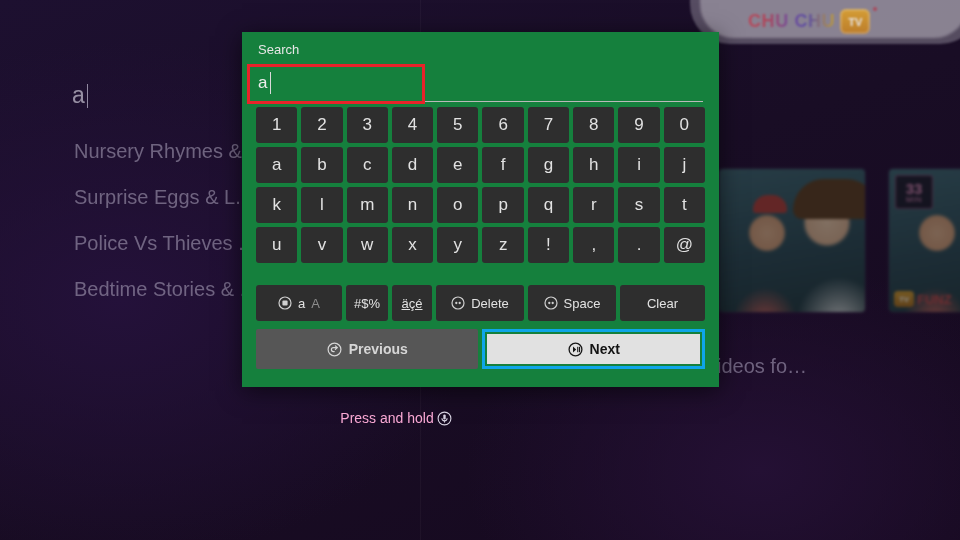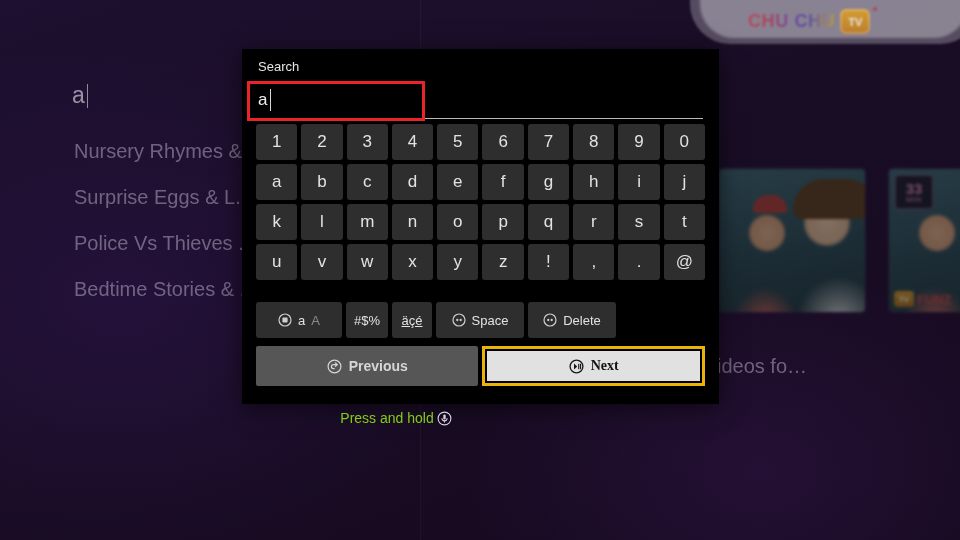--- a/index.html
+++ b/index.html
@@ -176,23 +176,23 @@
     left: 704px; top: 355px;
     font-size: 20px;
     color: rgba(176,168,194,0.55);
     filter: blur(0.7px);
     white-space: nowrap;
   }
 
   
   .kb-dialog {
     position: absolute;
-    left: 242px; top: 49px;
+    left: 242px; top: 32px;
     width: 477px; height: 355px;
-    background: #000000;
+    background: #15803d;
     box-shadow: 0 4px 22px rgba(0,0,0,0.55);
   }
 
   .kb-title {
     position: absolute;
     left: 16px; top: 10px;
     font-size: 13px;
     color: #e6e6e6;
   }
 
@@ -291,45 +291,44 @@
     font-size: 14px;
     font-weight: bold;
   }
   .nav-prev {
     flex: 1 1 50%;
     background: #565656;
     color: #d6d6d6;
   }
   .nav-next-wrap {
     flex: 1 1 50%;
-    border: 3px solid #eab308;
+    border: 3px solid #0ea5e9;
     display: flex;
     padding: 2px;
-    font-family: Liberation Serif, serif;
   }
   .nav-next {
     flex: 1;
     background: #e1e1e1;
     color: #131313;
     display: flex;
     align-items: center;
     justify-content: center;
     gap: 7px;
     font-size: 14px;
     font-weight: bold;
   }
 
   
   .hint {
     position: absolute;
     left: 0; top: 410px;
     width: 792px;
     text-align: center;
     font-size: 14px;
-    color: #84cc16;
+    color: #f9a8d4;
     display: flex;
     align-items: center;
     justify-content: center;
     gap: 3px;
   }
 
   svg { display: block; }
 </style>
 </head>
 <body>
@@ -445,42 +444,43 @@
           </svg>
         </span>
         <span>a</span>
         <span class="dim">A</span>
       </div>
 
       <div class="fkey f-sym">#$%</div>
 
       <div class="fkey f-acc">äçé</div>
 
+      <div class="fkey f-del">
+        <span>
+          <svg width="14" height="14" viewBox="0 0 14 14">
+            <circle cx="7" cy="7" r="6" fill="none" stroke="#cfcfcf" stroke-width="1.2"></circle>
+            <circle cx="5.3" cy="7" r="1.15" fill="#cfcfcf"></circle>
+            <circle cx="8.7" cy="7" r="1.15" fill="#cfcfcf"></circle>
+          </svg>
+        </span>
+        <span>Delete</span>
+      </div>
+
       <div class="fkey f-space">
         <span>
           <svg width="14" height="14" viewBox="0 0 14 14">
             <circle cx="7" cy="7" r="6" fill="none" stroke="#cfcfcf" stroke-width="1.2"></circle>
             <circle cx="5.3" cy="7" r="1.15" fill="#cfcfcf"></circle>
             <circle cx="8.7" cy="7" r="1.15" fill="#cfcfcf"></circle>
           </svg>
         </span>
         <span>Space</span>
       </div>
 
-      <div class="fkey f-del">
-        <span>
-          <svg width="14" height="14" viewBox="0 0 14 14">
-            <circle cx="7" cy="7" r="6" fill="none" stroke="#cfcfcf" stroke-width="1.2"></circle>
-            <circle cx="5.3" cy="7" r="1.15" fill="#cfcfcf"></circle>
-            <circle cx="8.7" cy="7" r="1.15" fill="#cfcfcf"></circle>
-          </svg>
-        </span>
-        <span>Delete</span>
-      </div>
-
+      <div class="fkey f-clear">Clear</div>
     </div>
 
     <div class="nav-row">
 
       <div class="nav-btn nav-prev">
         <span>
           <svg width="15" height="15" viewBox="0 0 15 15">
             <circle cx="7.5" cy="7.5" r="6.4" fill="none" stroke="#d6d6d6" stroke-width="1.2"></circle>
             <path d="M10 5.6 H6.4 a2 2 0 0 0 0 4 H7.2" fill="none" stroke="#d6d6d6" stroke-width="1.2" stroke-linecap="round"></path>
             <path d="M8.4 3.9 L10.3 5.6 L8.4 7.3" fill="none" stroke="#d6d6d6" stroke-width="1.2" stroke-linecap="round" stroke-linejoin="round"></path>

